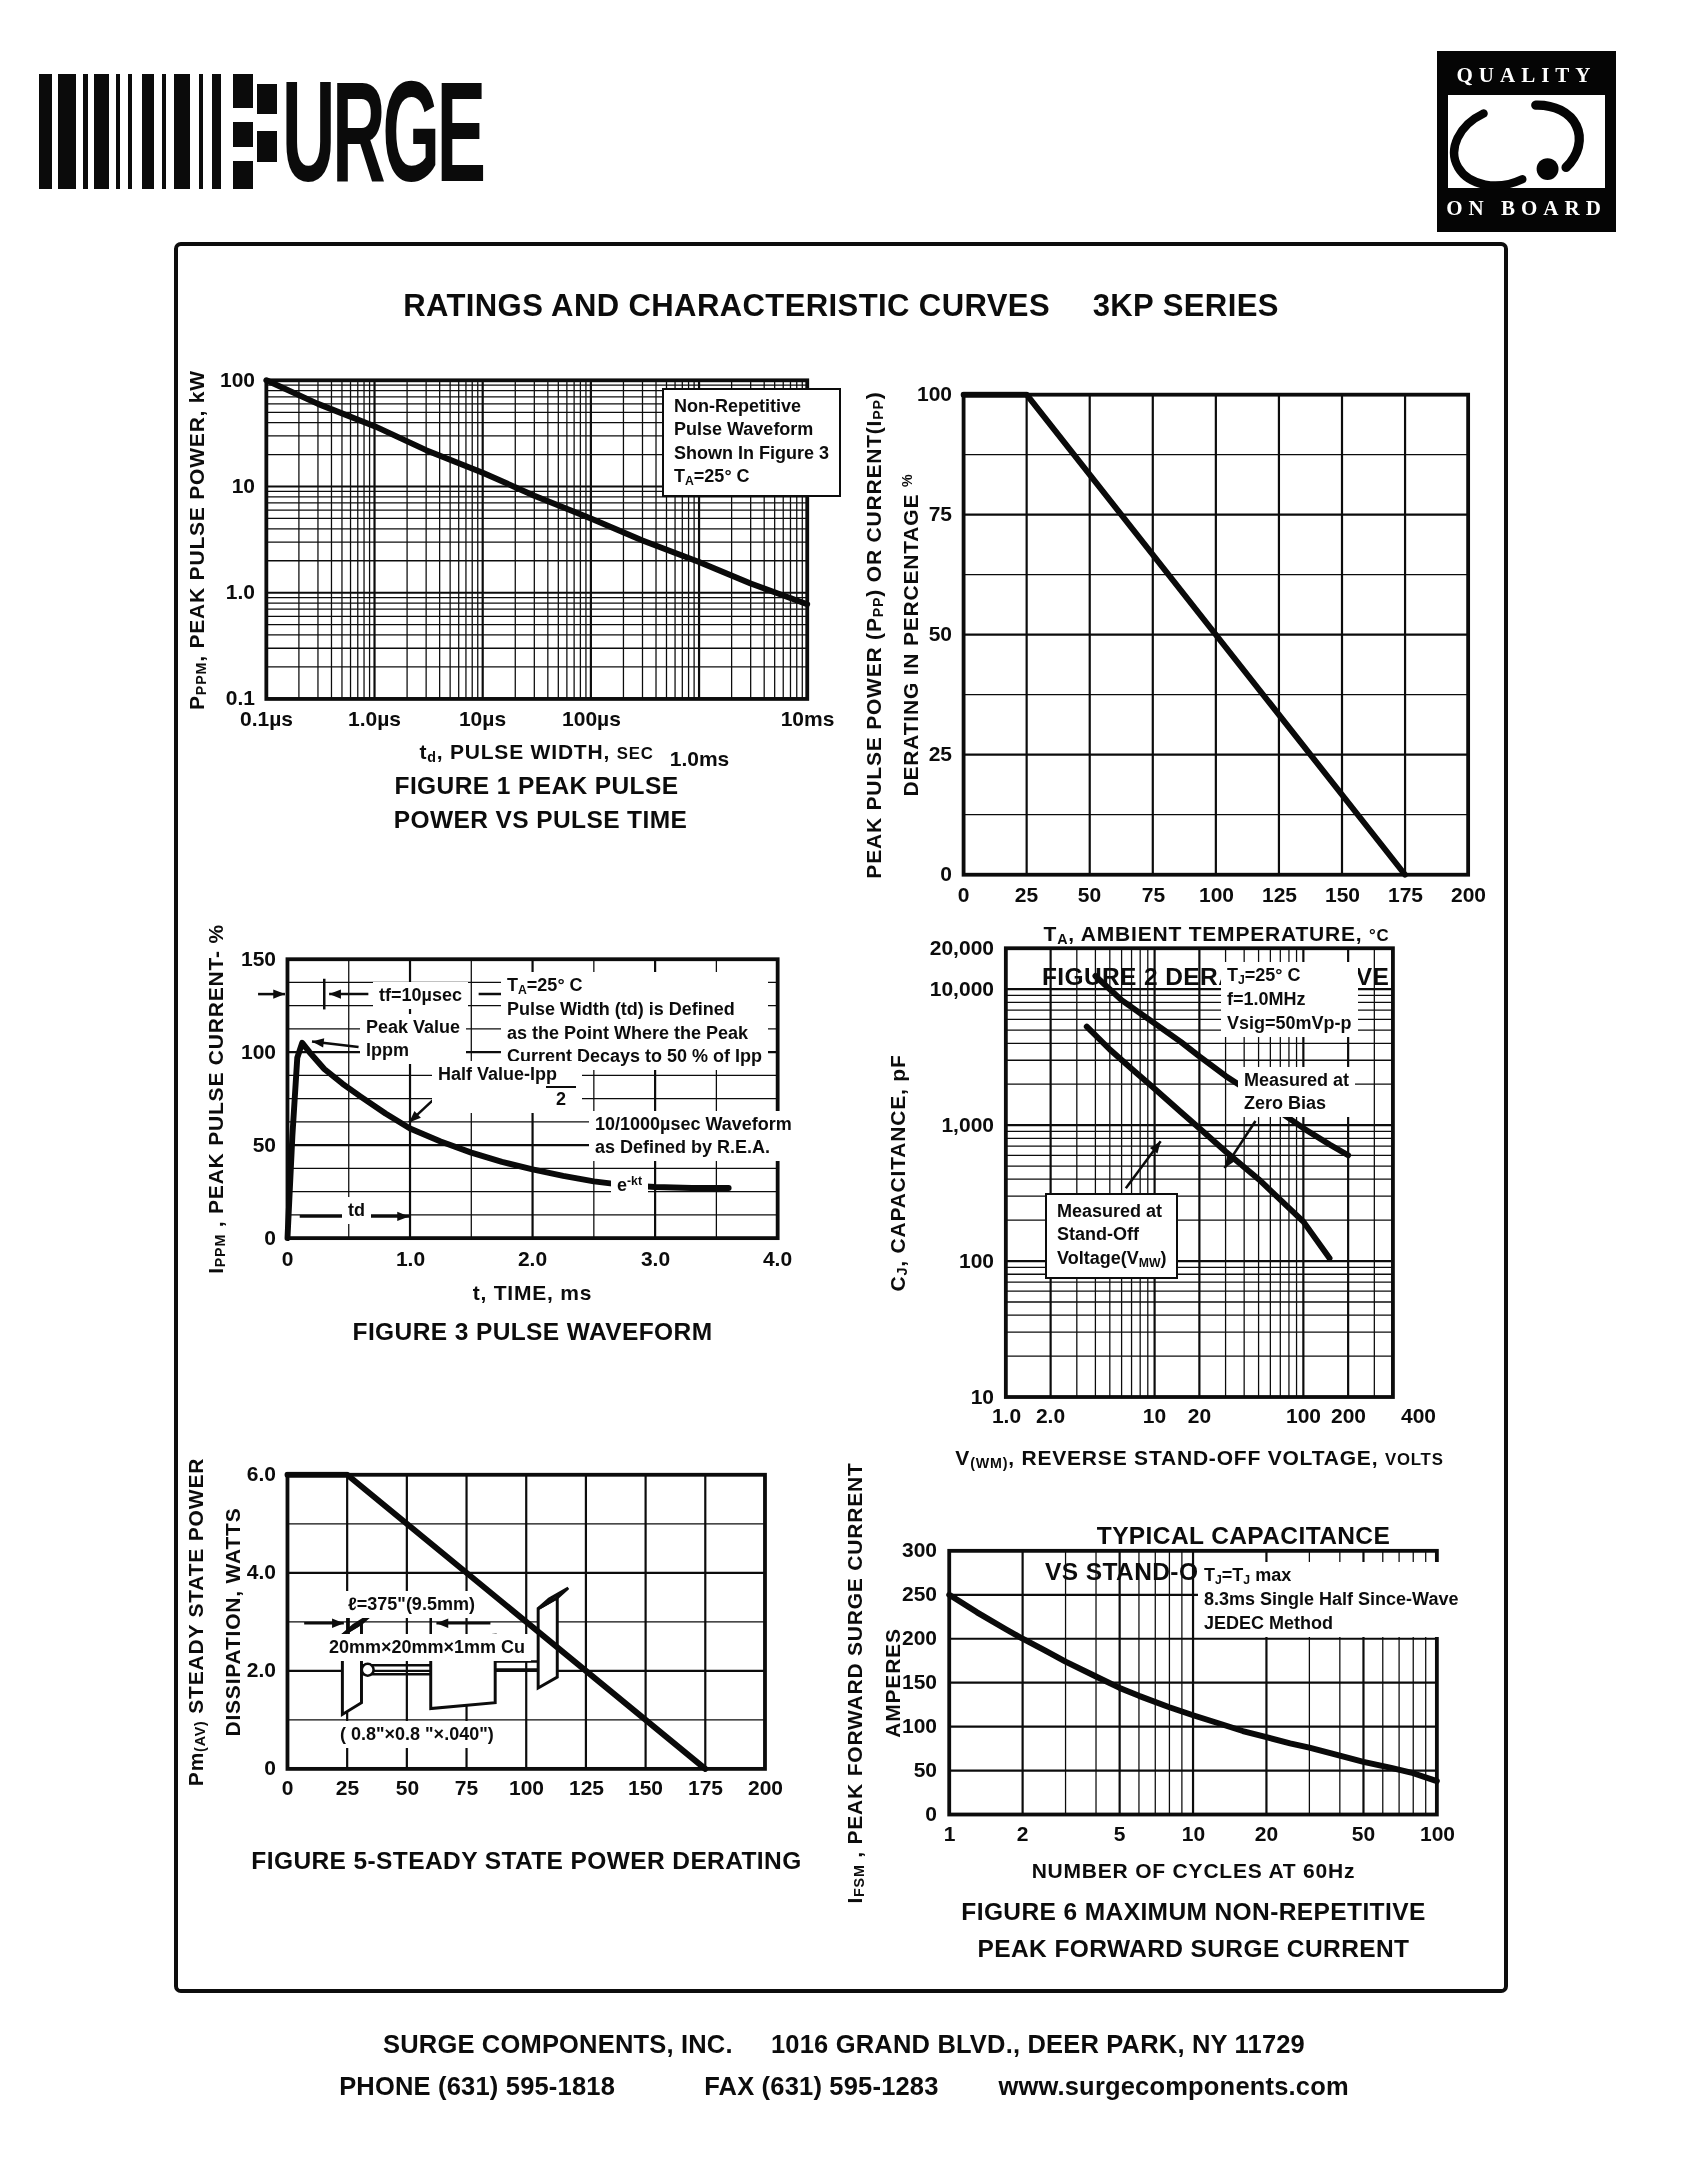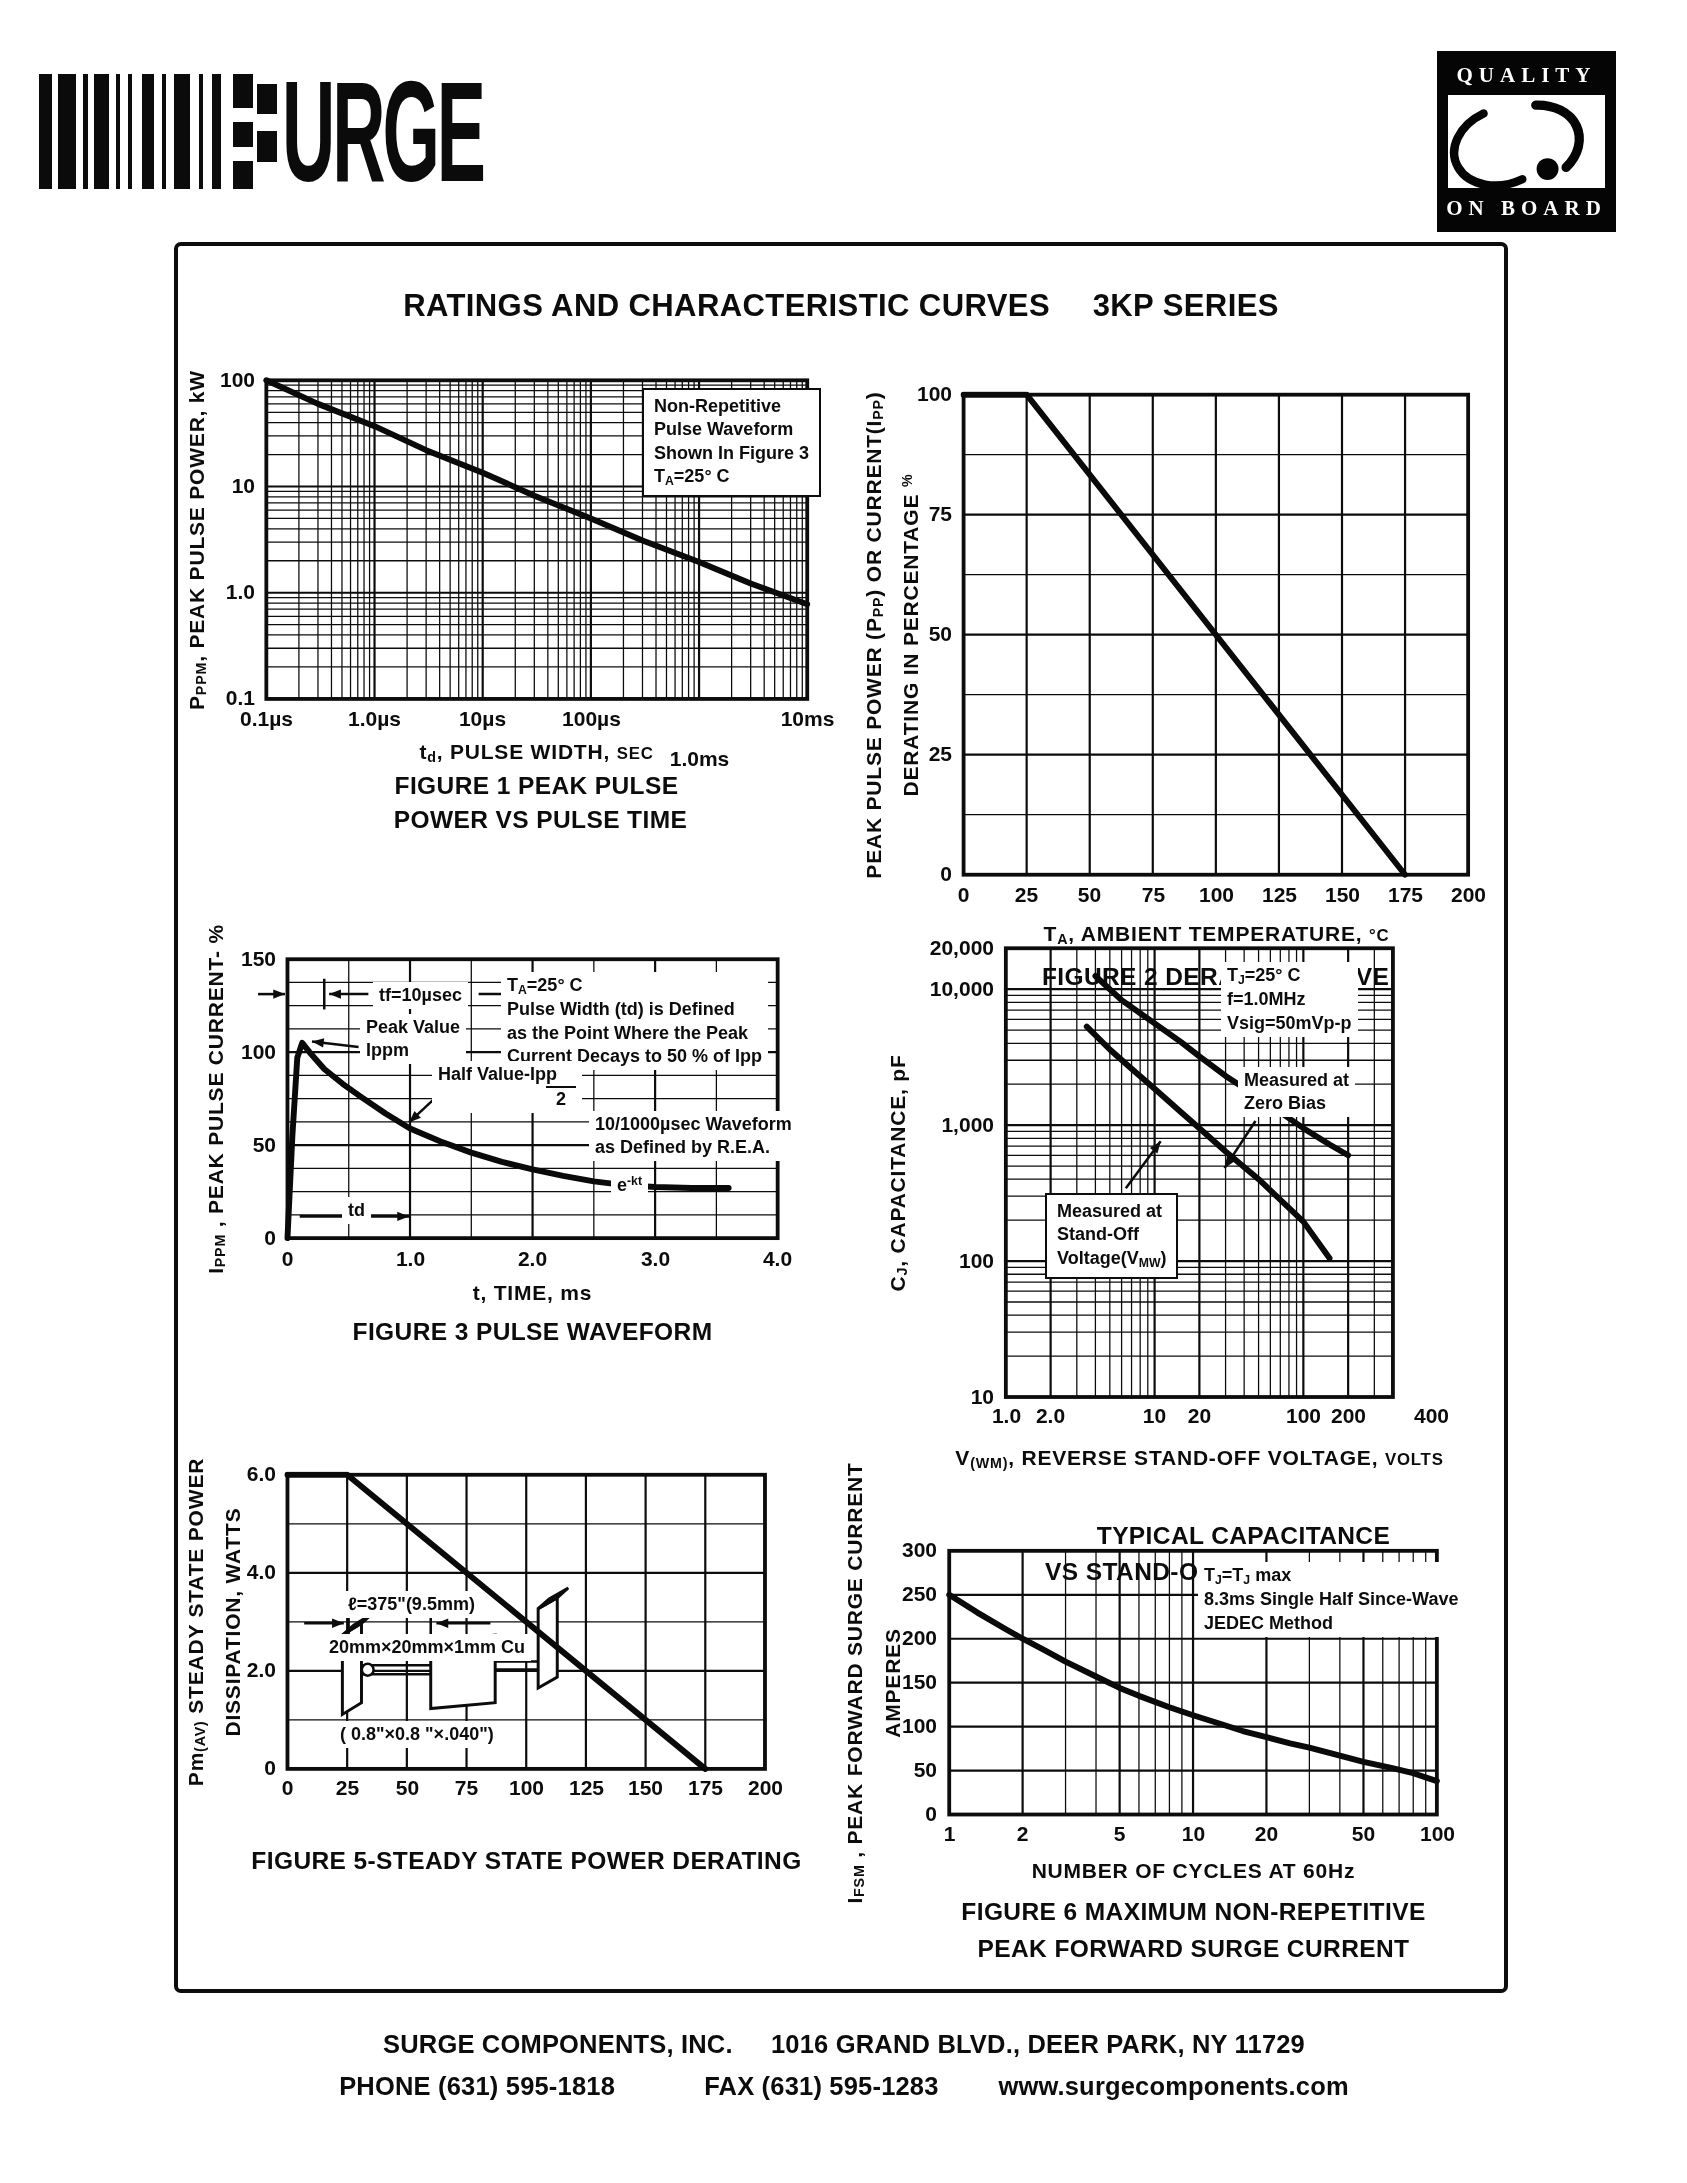--- a/index.html
+++ b/index.html
@@ -185,21 +185,21 @@
           <line x1="315" y1="469.4660129715417" x2="955" y2="469.4660129715417" stroke="#0c0c0c" stroke-width="1.5"></line>
           <line x1="315" y1="462.1783583013457" x2="955" y2="462.1783583013457" stroke="#0c0c0c" stroke-width="1.5"></line>
           <line x1="315" y1="455.75019131379156" x2="955" y2="455.75019131379156" stroke="#0c0c0c" stroke-width="1.5"></line>
           <line x1="315" y1="450" x2="955" y2="450" stroke="#0c0c0c" stroke-width="2.6"></line>
           <rect x="315" y="450" width="640" height="377" fill="none" stroke="#0c0c0c" stroke-width="4.5"></rect>
           <clipPath id="clip-fig1">
             <rect x="311" y="446" width="648" height="385"></rect>
           </clipPath>
           <polyline points="315,450 376.0715206041168,477.87899286845544 443,504.2626500089143 504.0715206041168,532.635549776676 571,559.2880564257943 632.0715206041168,586.4973925504462 699,613.4961027884403 760.0715206041168,639.5855471414931 827,664.8856505054436 888.0715206041168,690.48078127854 955,714.893444928563" fill="none" stroke="#0a0a0a" stroke-width="7" stroke-linejoin="round" stroke-linecap="round" clip-path="url(#clip-fig1)"></polyline>
         </svg>
-        <div class="ann bg bdr" style="left: 642px; top: 388px;">Non-Repetitive<br>Pulse Waveform<br>Shown In Figure 3<br>T<span class="sb">A</span>=25° C</div>
+        <div class="ann bg bdr" style="left: 662px; top: 388px;">Non-Repetitive<br>Pulse Waveform<br>Shown In Figure 3<br>T<span class="sb">A</span>=25° C</div>
         <div class="tick xtick" style="left: 224px; top: 707px; width: 85px;">0.1µs</div>
         <div class="tick xtick" style="left: 332px; top: 707px; width: 85px;">1.0µs</div>
         <div class="tick xtick" style="left: 440px; top: 707px; width: 85px;">10µs</div>
         <div class="tick xtick" style="left: 549px; top: 707px; width: 85px;">100µs</div>
         <div class="tick xtick" style="left: 657px; top: 707px; width: 85px; margin-top: 40px;">1.0ms</div>
         <div class="tick xtick" style="left: 765px; top: 707px; width: 85px;">10ms</div>
         <div class="tick ytick" style="left: 167px; top: 368px; width: 88px;">100</div>
         <div class="tick ytick" style="left: 167px; top: 474px; width: 88px;">10</div>
         <div class="tick ytick" style="left: 167px; top: 580px; width: 88px;">1.0</div>
         <div class="tick ytick" style="left: 167px; top: 686px; width: 88px;">0.1</div>
@@ -381,21 +381,21 @@
         </svg>
         <div class="ann bg" style="left: 1221px; top: 962px;">T<span class="sb">J</span>=25° C<br>f=1.0MHz<br>Vsig=50mVp-p</div>
         <div class="ann bg" style="left: 1238px; top: 1067px;">Measured at<br>Zero Bias</div>
         <div class="ann bg bdr" style="left: 1045px; top: 1193px;">Measured at<br>Stand-Off<br>Voltage(V<span class="sb">MW</span>)</div>
         <div class="tick xtick" style="left: 964px; top: 1404px; width: 85px;">1.0</div>
         <div class="tick xtick" style="left: 1008px; top: 1404px; width: 85px;">2.0</div>
         <div class="tick xtick" style="left: 1112px; top: 1404px; width: 85px;">10</div>
         <div class="tick xtick" style="left: 1157px; top: 1404px; width: 85px;">20</div>
         <div class="tick xtick" style="left: 1261px; top: 1404px; width: 85px;">100</div>
         <div class="tick xtick" style="left: 1306px; top: 1404px; width: 85px;">200</div>
-        <div class="tick xtick" style="left: 1389px; top: 1404px; width: 85px;">400</div>
+        <div class="tick xtick" style="left: 1351px; top: 1404px; width: 85px; text-align: right;">400</div>
         <div class="tick ytick" style="left: 906px; top: 936px; width: 88px;">20,000</div>
         <div class="tick ytick" style="left: 906px; top: 977px; width: 88px;">10,000</div>
         <div class="tick ytick" style="left: 906px; top: 1113px; width: 88px;">1,000</div>
         <div class="tick ytick" style="left: 906px; top: 1249px; width: 88px;">100</div>
         <div class="tick ytick" style="left: 906px; top: 1385px; width: 88px;">10</div>
         <div class="axlabel" style="left: 819px; top: 1446px; width: 761px;">V<span class="sb">(WM)</span>, REVERSE STAND-OFF VOLTAGE, <span class="sm">VOLTS</span></div>
         <div class="ylab" style="left: 898px; top: 1173px;">C<span class="sb">J</span>, CAPACITANCE, pF</div>
         <div class="cap" style="left: 842px; top: 1522px; width: 803px;">TYPICAL CAPACITANCE</div>
         <div class="cap" style="left: 798px; top: 1558px; width: 803px;">VS STAND-OFF VOLTAGE</div>
       </div>

